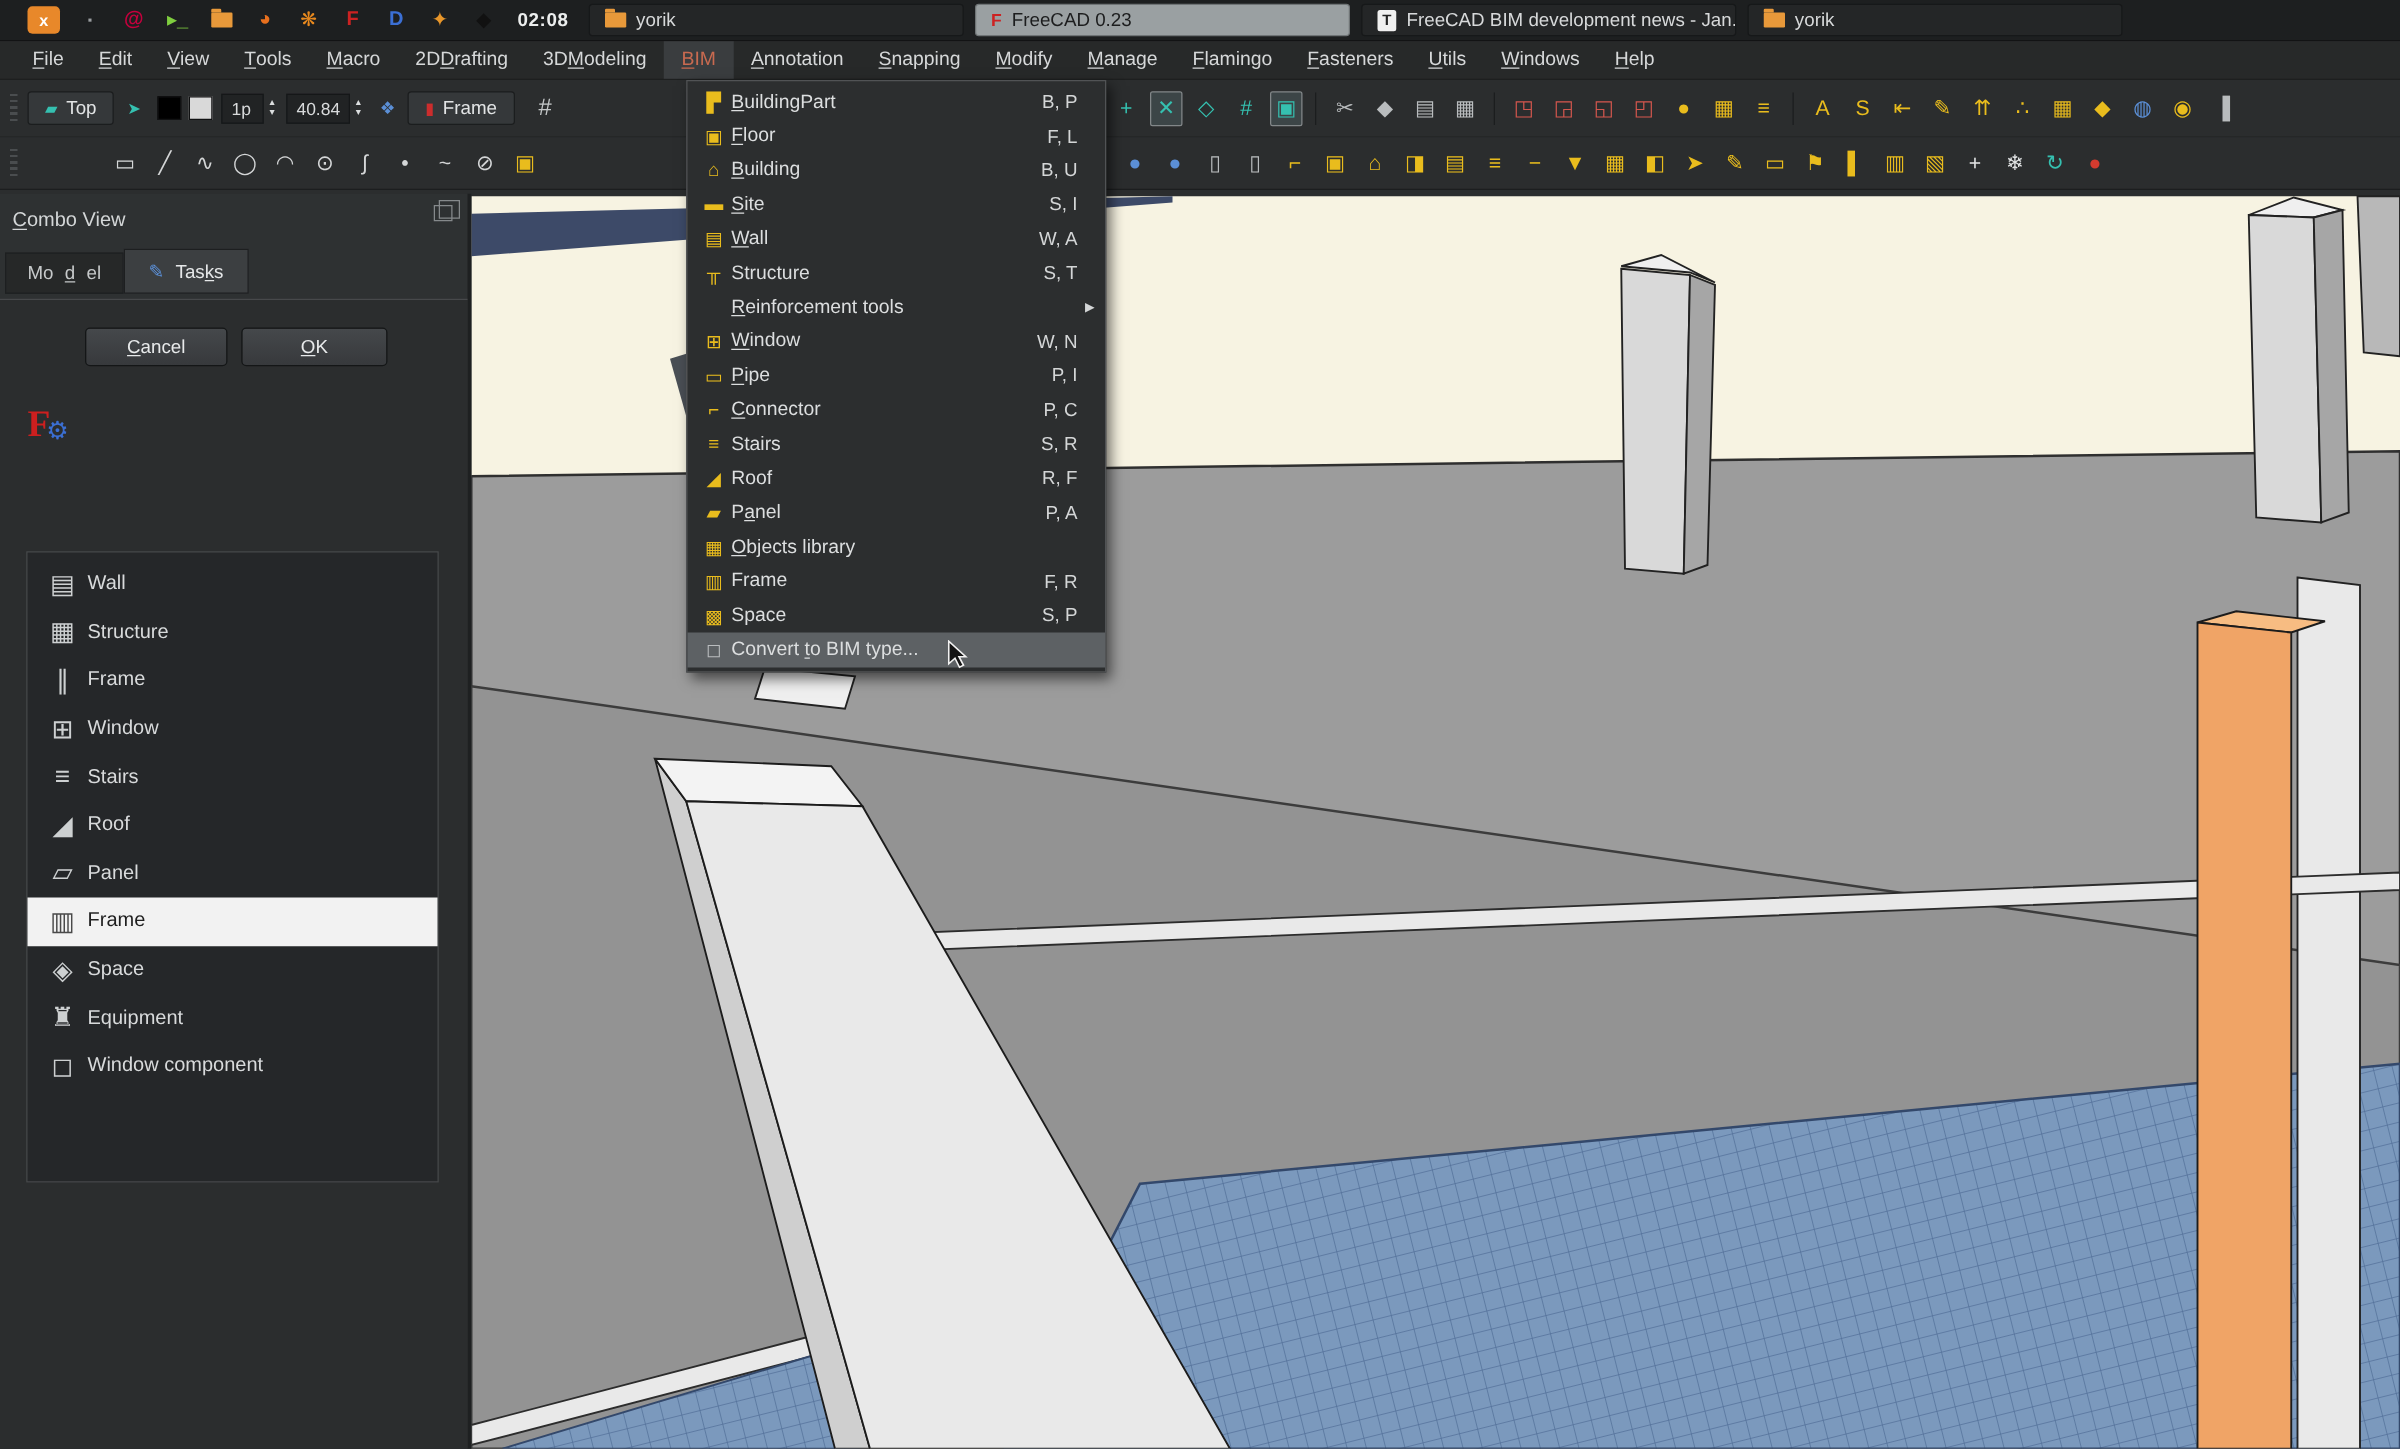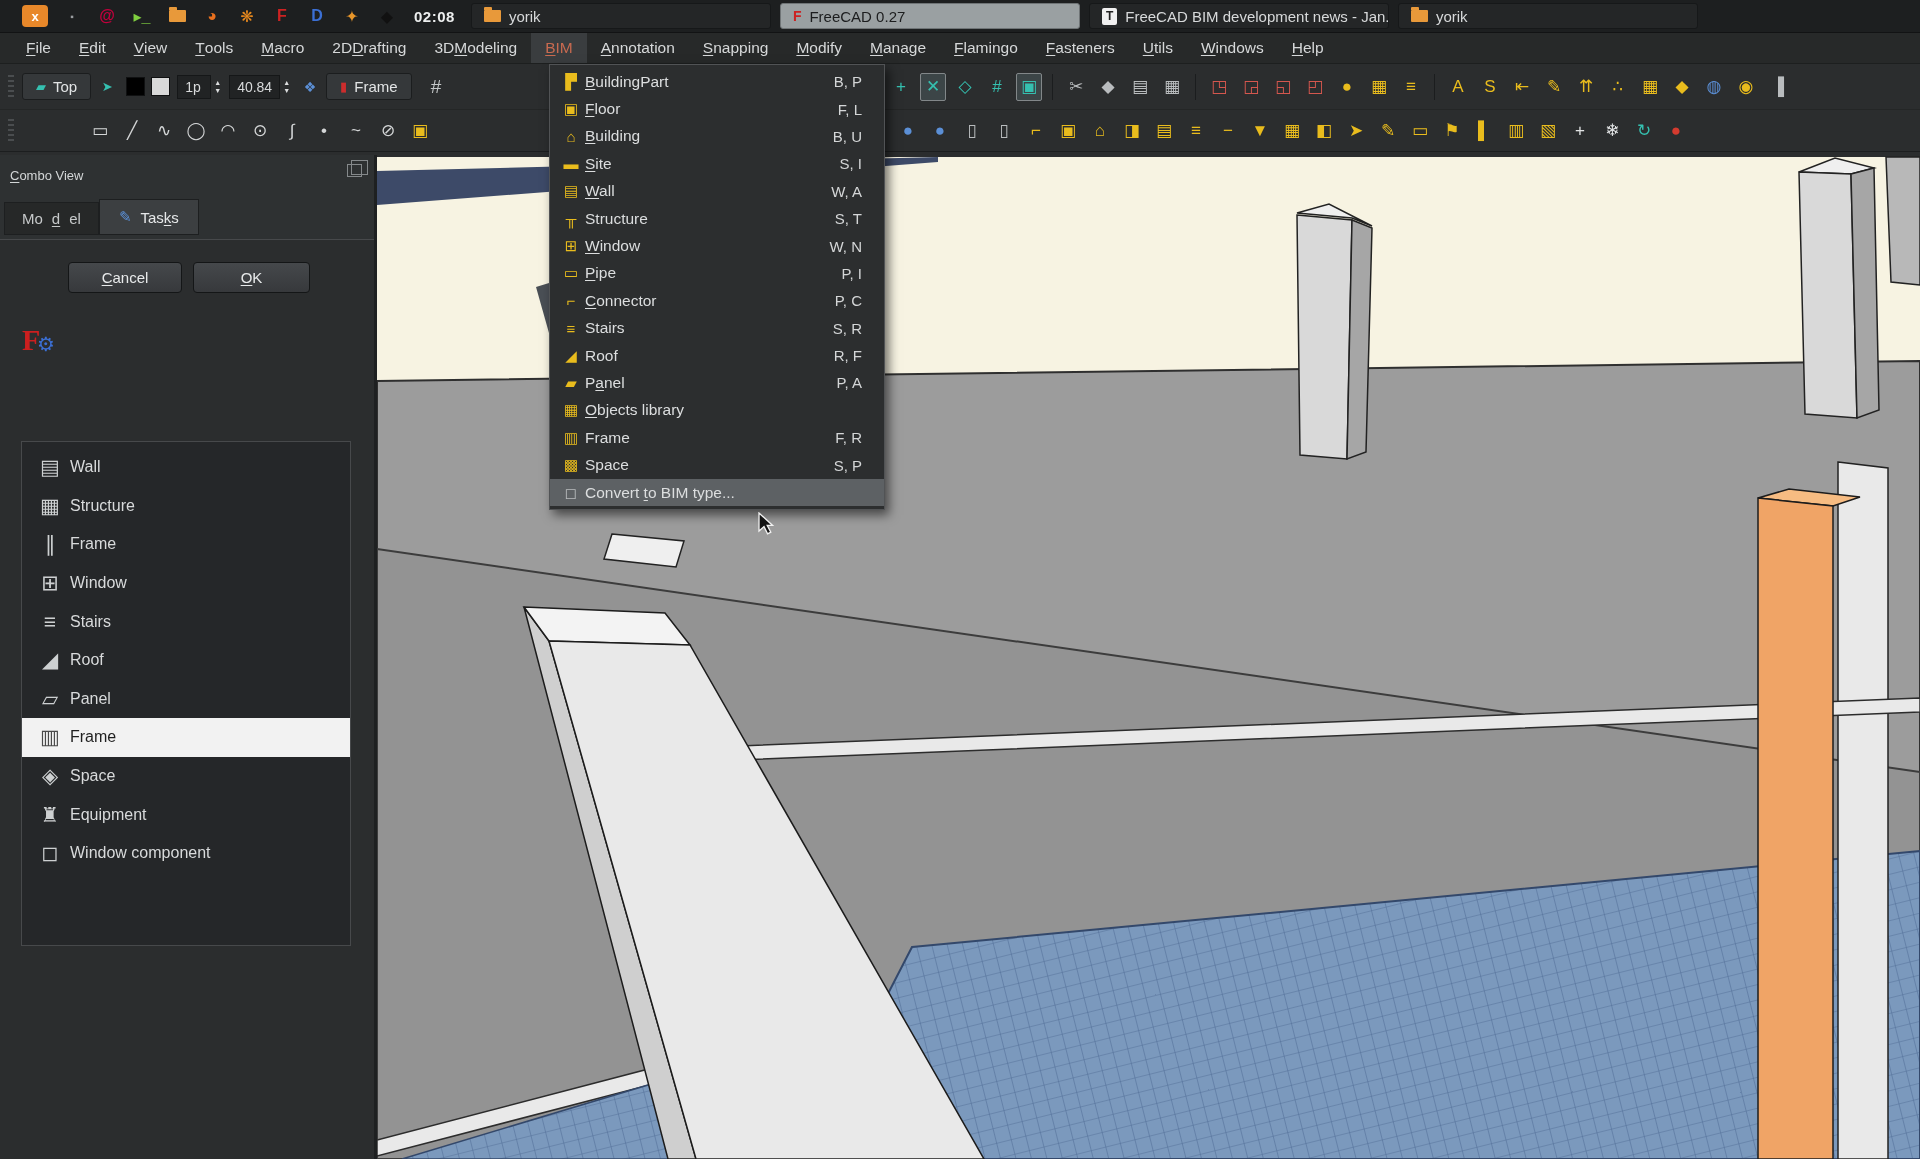--- a/index.html
+++ b/index.html
@@ -51,21 +51,21 @@
   .tb-icon.sep { width:1px; height:26px; background:#1b1d1e; margin:0 7px; padding:0; }
   .swatch { width:19px; height:19px; border:1px solid #101112; margin:0 3px; }
   .spin { display:flex; align-items:center; margin:0 4px; }
   .spin .val { background:#212324; border:1px solid #151718; color:#d8dadb; font-size:14px;
     padding:3px 7px; min-width:34px; }
   .spin .arr { display:flex; flex-direction:column; gap:1px; margin-left:3px; color:#dcdedf; font-size:7px; line-height:7px; }
 
   
   #combo { position:absolute; left:0; top:155px; width:377px; bottom:0; background:#2e3132;
     border-right:3px solid #1e2021; z-index:10; }
-  .cv-title { position:absolute; left:10px; top:13px; color:#d3d6d7; font-size:13px; }
+  .cv-title { position:absolute; left:10px; top:13px; color:#d3d6d7; font-size:16px; }
   .cv-float { position:absolute; right:12px; top:9px; width:15px; height:13px;
     border:1px solid #85898b; background:transparent; }
   .cv-float::before { content:''; position:absolute; left:3px; top:-5px; width:15px; height:13px;
     border:1px solid #85898b; }
   .cv-tabs { position:absolute; left:4px; top:44px; display:flex; align-items:flex-end; }
   .cv-tab { padding:7px 17px; background:#262828; border:1px solid #1d1f20; color:#c6c9ca;
     font-size:15px; display:flex; gap:9px; align-items:center; }
   .cv-tab.active { background:#3c3f41; color:#e6e8e9; padding:8px 19px; }
   .cv-tab .pencil { color:#5b8fd6; font-size:15px; }
   .cv-content { position:absolute; left:0; top:84px; right:0; bottom:0; background:#2b2d2e;
@@ -209,21 +209,21 @@
     <span class="clock">02:08</span>
     <div class="taskwins">
 
         <div class="task-btn">
           <span class="task-ico icon-folder"></span>
           <span>yorik</span>
         </div>
 
         <div class="task-btn active">
           <span class="task-ico icon-fcad">F</span>
-          <span>FreeCAD 0.27</span>
+          <span>FreeCAD 0.23</span>
         </div>
 
         <div class="task-btn">
           <span class="task-ico icon-tdoc">T</span>
           <span>FreeCAD BIM development news - Jan...</span>
         </div>
 
         <div class="task-btn">
           <span class="task-ico icon-folder"></span>
           <span>yorik</span>
@@ -558,20 +558,26 @@
         <span class="menu-sub" style="visibility: hidden;">▶</span>
       </div>
 
       <div class="menu-row">
         <span class="menu-ico" style="color: rgb(233, 188, 29);">╥</span>
         <span class="menu-label">Structure</span>
         <span class="menu-shortcut">S, T</span>
         <span class="menu-sub" style="visibility: hidden;">▶</span>
       </div>
 
+      <div class="menu-row">
+        <span class="menu-ico" style="color: rgb(233, 188, 29);"></span>
+        <span class="menu-label"><u>R</u>einforcement tools</span>
+        <span class="menu-shortcut"></span>
+        <span class="menu-sub">▶</span>
+      </div>
 
       <div class="menu-row">
         <span class="menu-ico" style="color: rgb(233, 188, 29);">⊞</span>
         <span class="menu-label"><u>W</u>indow</span>
         <span class="menu-shortcut">W, N</span>
         <span class="menu-sub" style="visibility: hidden;">▶</span>
       </div>
 
       <div class="menu-row">
         <span class="menu-ico" style="color: rgb(233, 188, 29);">▭</span>

